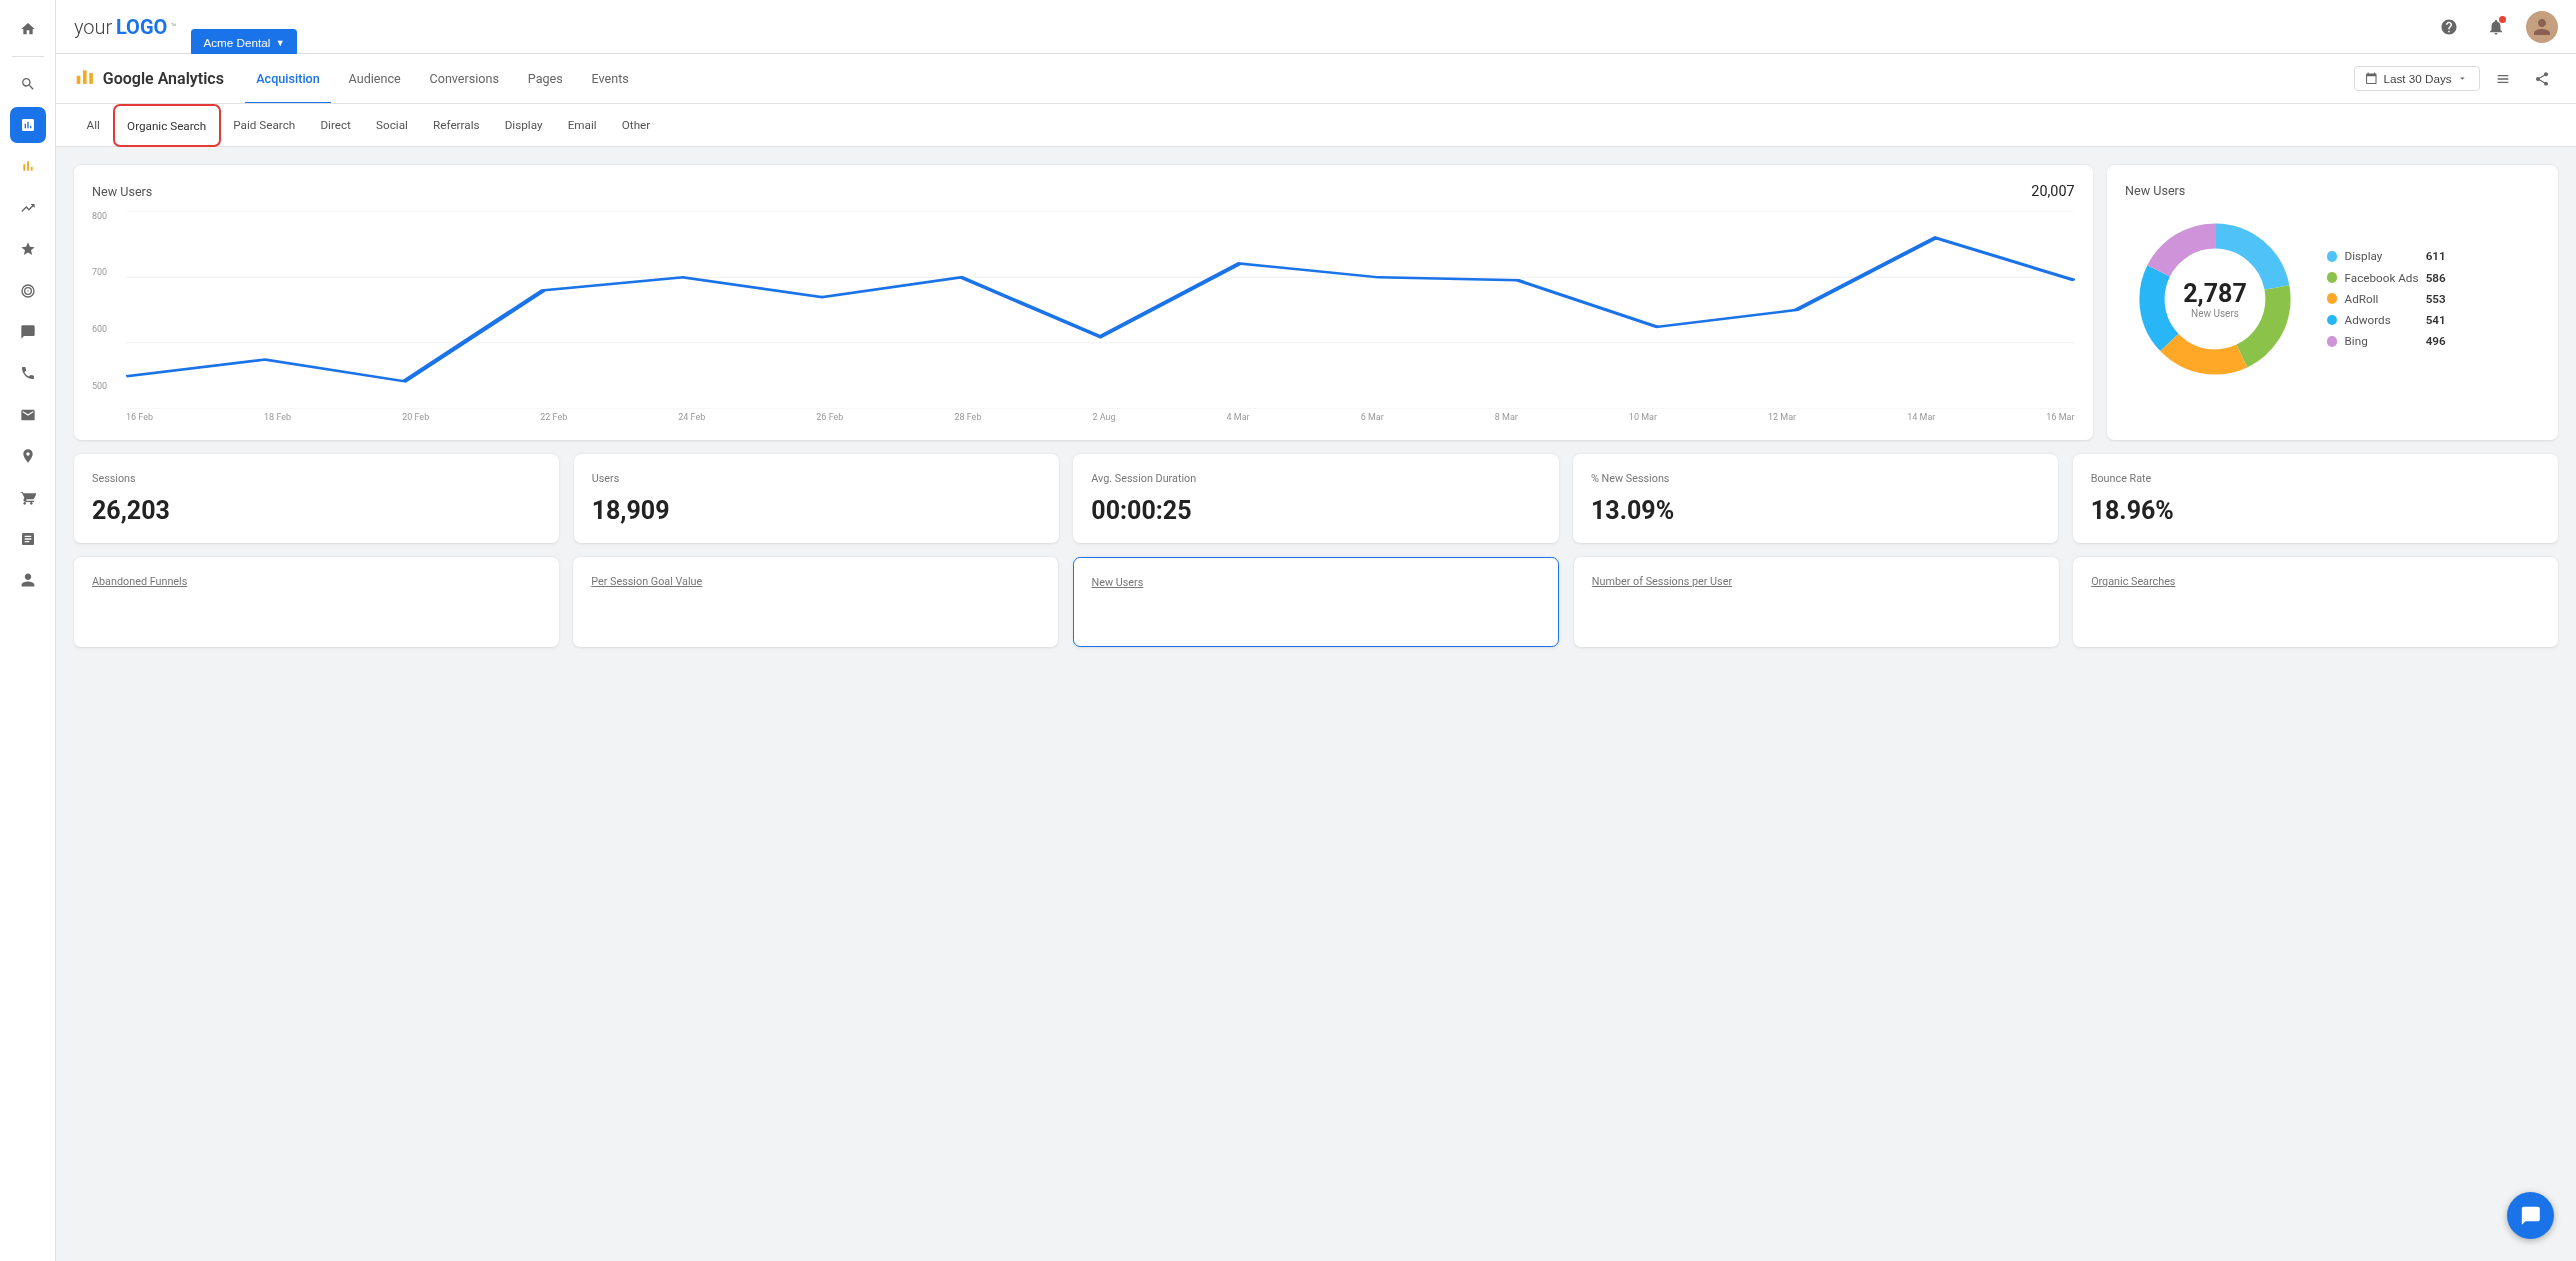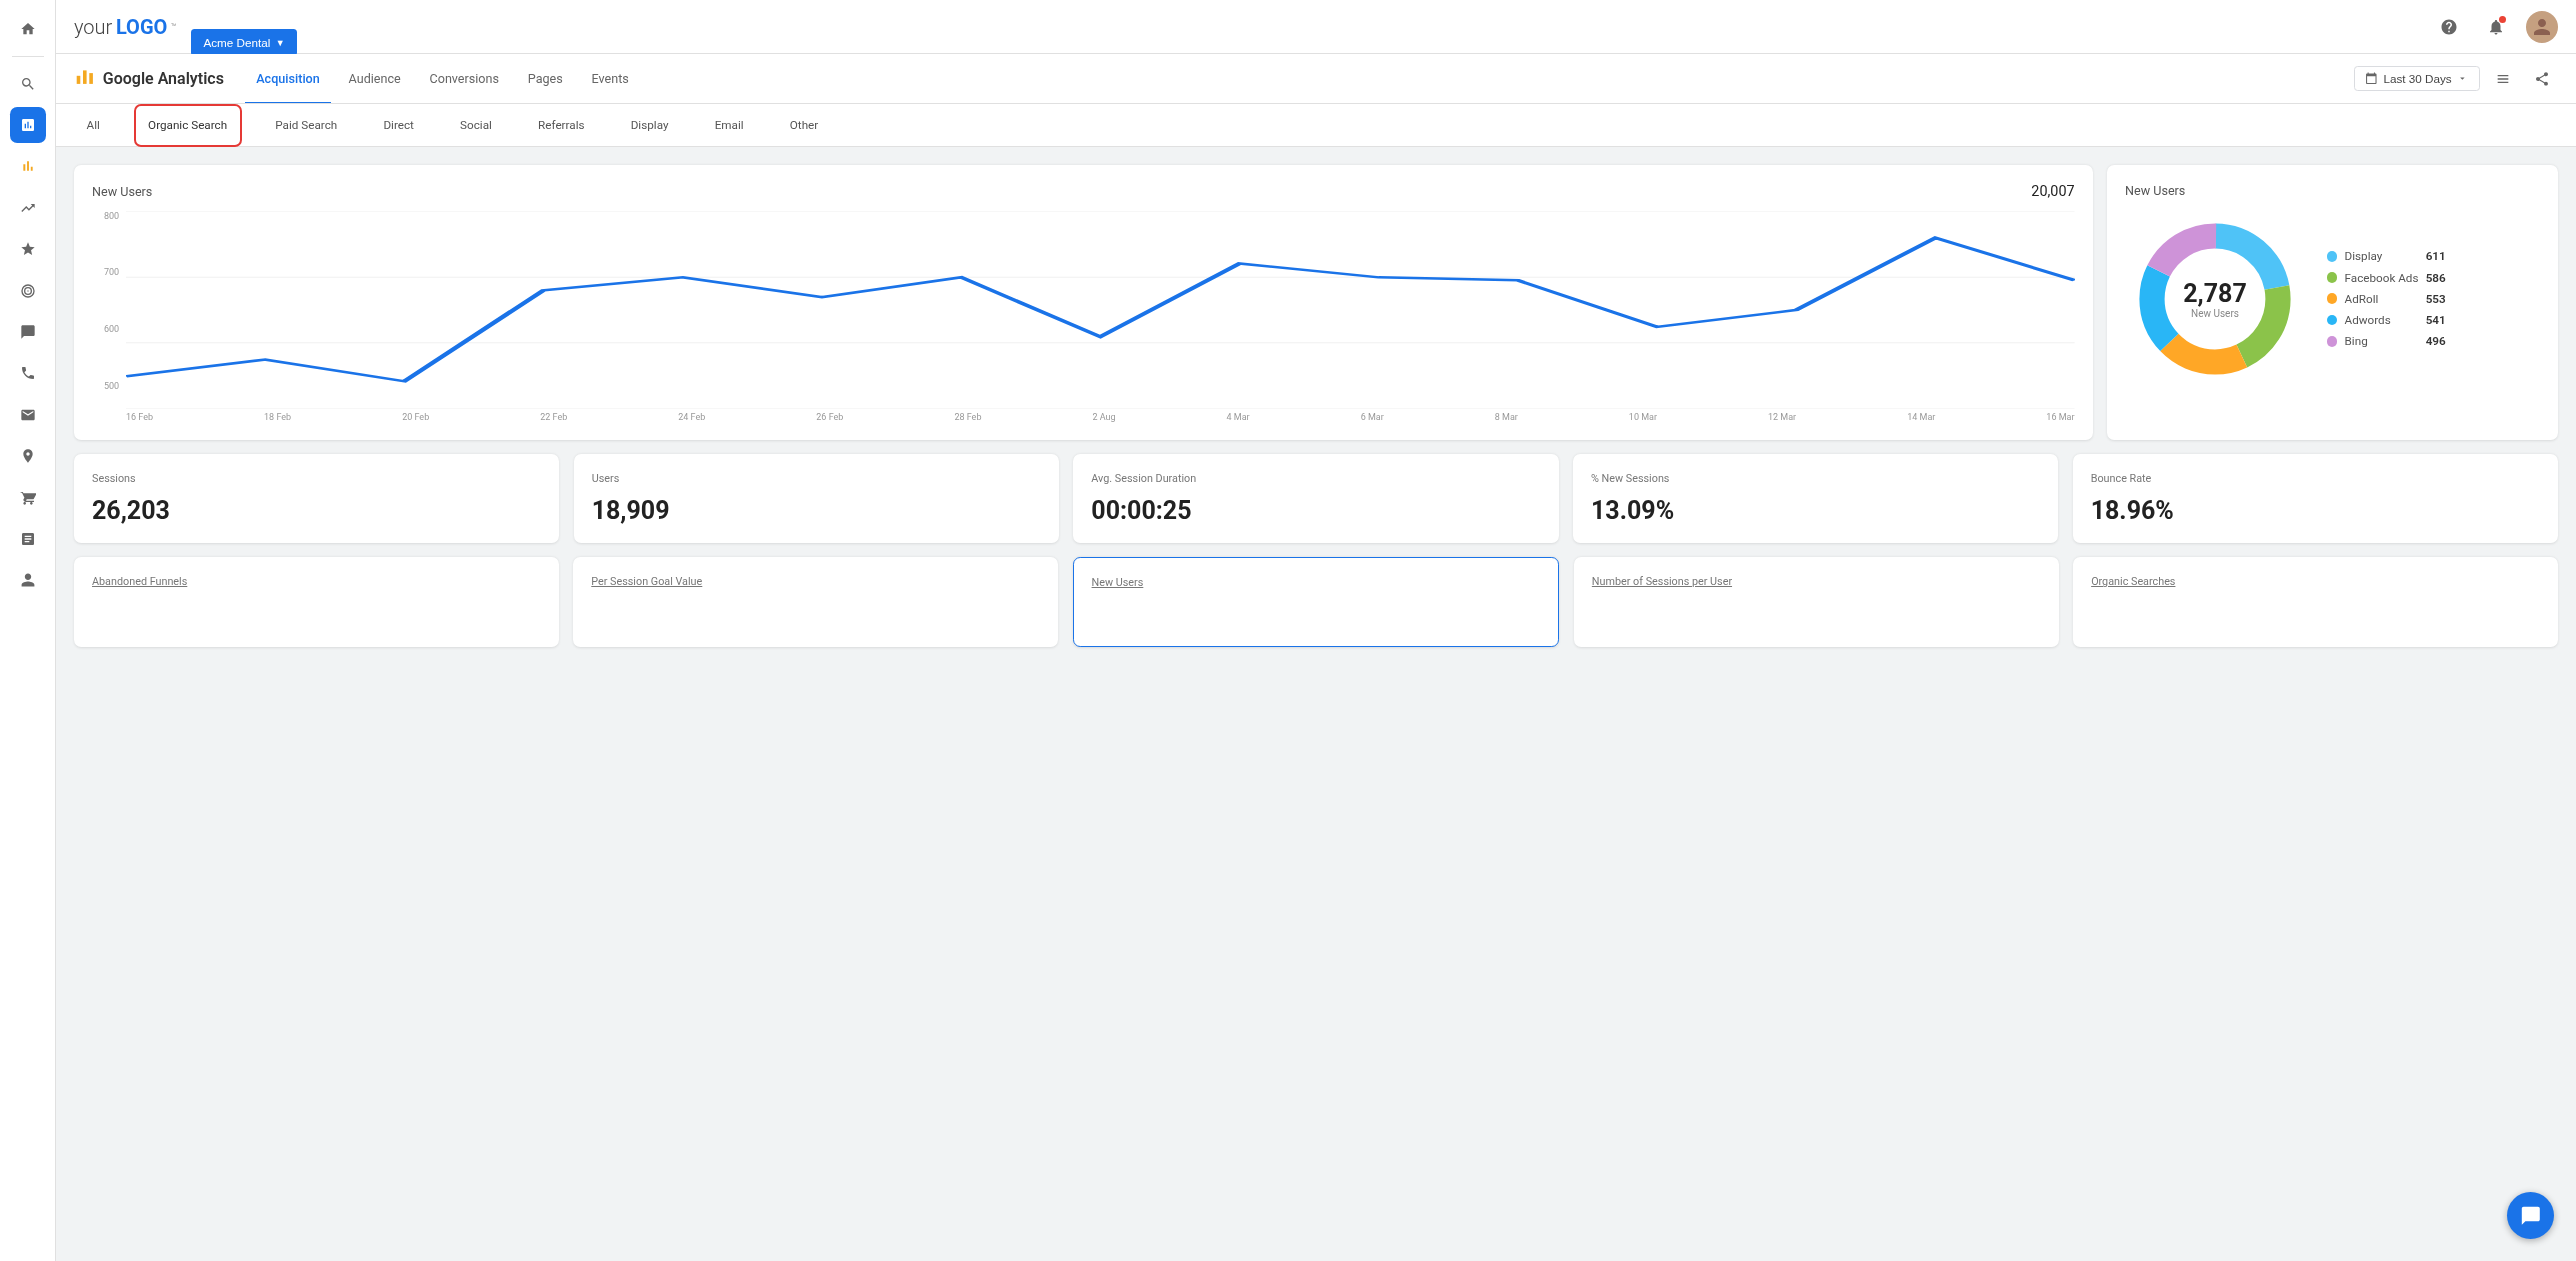--- a/index.html
+++ b/index.html
@@ -31,21 +31,21 @@
     .navbar-brand { display: flex; align-items: center; gap: 7.2px; margin-right: 14.4px; }
     .navbar-brand-icon { color: #f4a922; font-size: 20px; }
     .navbar-title { font-size: 16px; font-weight: 600; color: #333; }
     .nav-link { padding: 7.2px 10.8px; font-size: 12.6px; color: #666; cursor: pointer; text-decoration: none; border-bottom: 1.8px solid transparent; height: 100%; display: flex; align-items: center; }
     .nav-link.active { color: #1a73e8; border-bottom: 1.8px solid #1a73e8; font-weight: 500; }
     .navbar-spacer { flex: 1; }
     .date-btn { display: flex; align-items: center; gap: 5.4px; border: 0.9px solid #dadce0; border-radius: 3.6px; padding: 5.4px 10.8px; font-size: 11.7px; color: #444; cursor: pointer; background: #fff; }
     .action-icon-btn { width: 32px; height: 32px; display: flex; align-items: center; justify-content: center; cursor: pointer; color: #666; font-size: 14.4px; }
 
     
-    .tabs-bar { background: #fff; border-bottom: 0.9px solid #e0e0e0; padding: 0 18px; display: flex; align-items: center; gap: 21px; flex-shrink: 0; height: 43px; }
+    .tabs-bar { background: #fff; border-bottom: 0.9px solid #e0e0e0; padding: 0 18px; display: flex; align-items: flex-start; gap: 0; flex-shrink: 0; height: 43px; }
     .tab { padding: 0 12.6px; height: 43px; display: flex; align-items: center; font-size: 11.7px; color: #555; cursor: pointer; border-bottom: 1.8px solid transparent; white-space: nowrap; }
     .tab.highlighted { border: 2.7px solid #e53935; border-radius: 1.8px; color: #333; }
 
     
     .content { flex: 1; overflow-y: auto; padding: 18px; display: flex; flex-direction: column; gap: 14.4px; }
 
     
     .card-row { display: flex; gap: 14.4px; }
 
     
@@ -253,21 +253,21 @@
   <div class="content">
 
     <div class="card-row">
 
       <div class="chart-card">
         <div class="chart-header">
           <span class="chart-title">New Users</span>
           <span class="chart-total">20,007</span>
         </div>
         <div style="position:relative; padding-left: 34px;">
-          <div class="y-labels" style="position:absolute;left:12px;top:0;height:180px;display:flex;flex-direction:column;justify-content:space-between;">
+          <div class="y-labels" style="position:absolute;left:0;top:0;height:180px;display:flex;flex-direction:column;justify-content:space-between;">
             <span>800</span>
             <span>700</span>
             <span>600</span>
             <span>500</span>
           </div>
           <div class="chart-area">
             <svg class="line-chart" viewBox="0 0 700 200" preserveAspectRatio="none">
 
               <line class="grid-lines" x1="0" y1="0" x2="700" y2="0"></line>
               <line class="grid-lines" x1="0" y1="67" x2="700" y2="67"></line>

